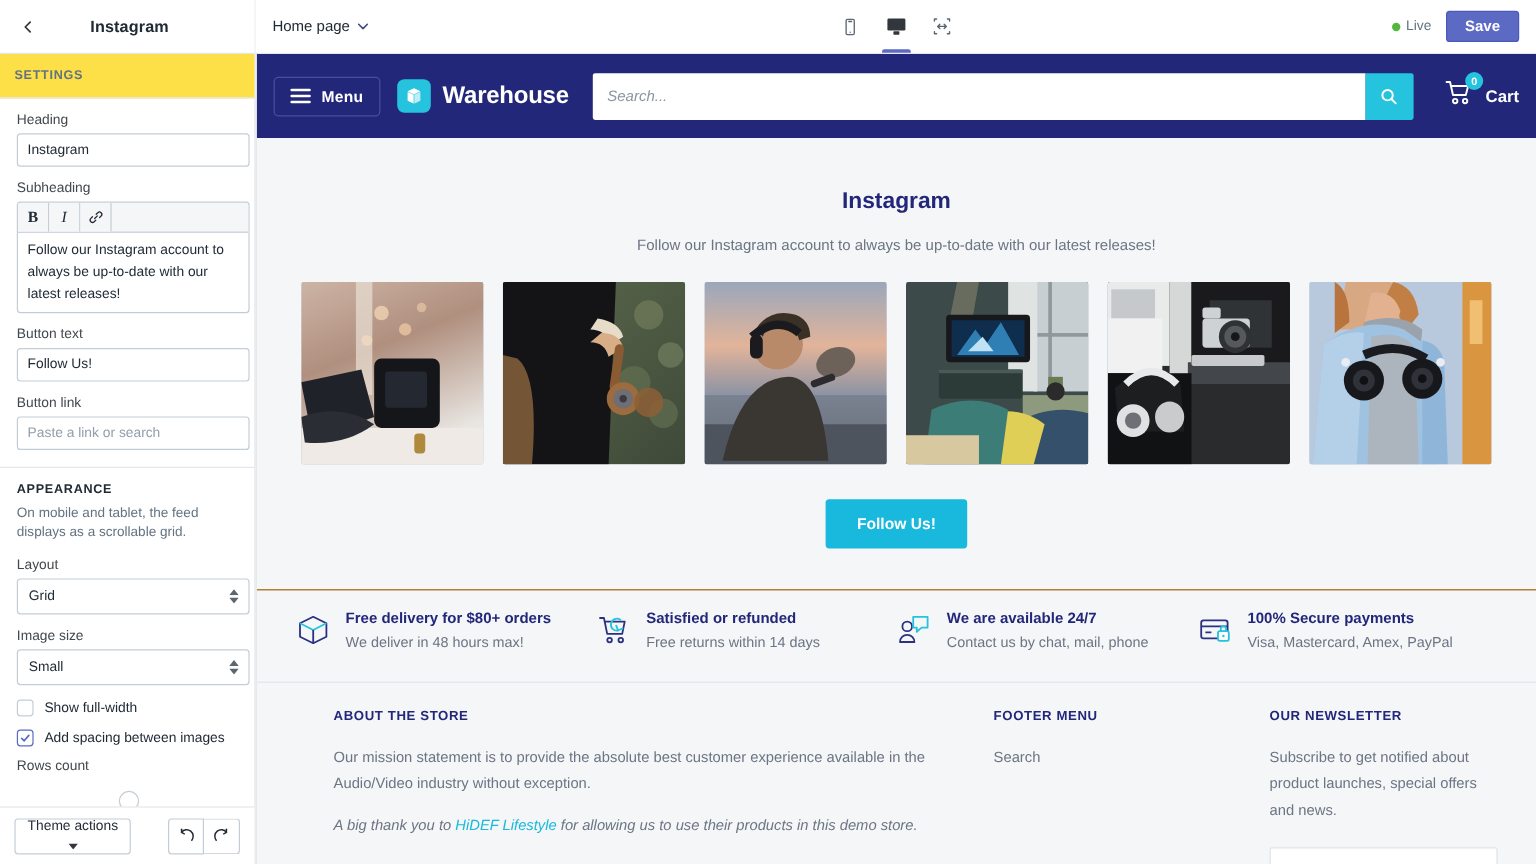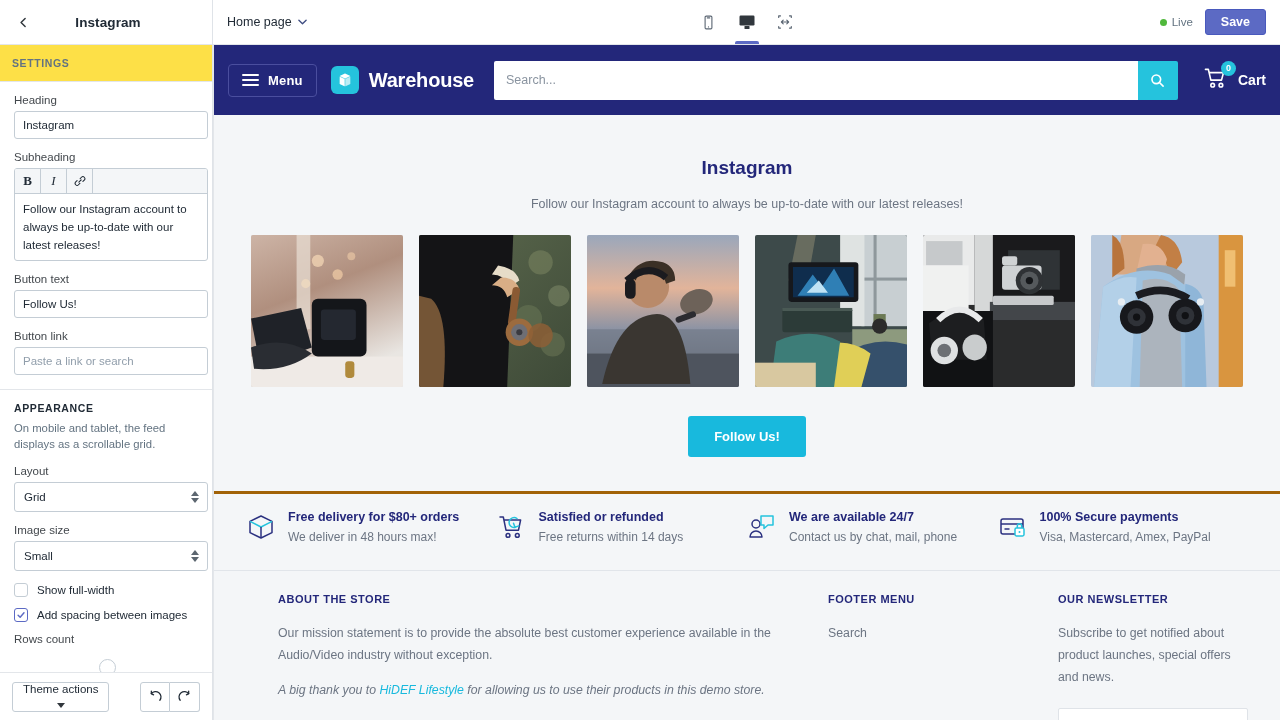--- a/index.html
+++ b/index.html
@@ -198,21 +198,21 @@
   .brand { display: flex; align-items: center; gap: 10px; cursor: pointer; }
   .brand-mark {
     width: 28px; height: 28px; border-radius: 6px; background: #25c3dd;
     display: flex; align-items: center; justify-content: center;
   }
   .brand-name { color: #fff; font-size: 20px; font-weight: 700; letter-spacing: -.2px; }
   .search-wrap { flex: 1; display: flex; height: 39px; margin-left: 6px; }
   .search-input {
     flex: 1; background: #fff; border: none; border-radius: 2px 0 0 2px;
     font-size: 12.5px; color: #212b36; padding: 0 12px;
-    display: flex; align-items: center;
+    display: flex; align-items: center; font-style: italic;
   }
   .search-input .ph { color: #8a94a0; }
   .search-go {
     width: 40px; background: #25c3dd; border-radius: 0 2px 2px 0;
     display: flex; align-items: center; justify-content: center; cursor: pointer;
   }
   .cart { display: flex; align-items: center; gap: 9px; cursor: pointer; margin-left: 12px;}
   .cart-ico { position: relative; }
   .cart-badge {
     position: absolute; top: -6px; right: -7px;
@@ -241,21 +241,21 @@
   .ig-img svg { display: block; width: 100%; height: 100%; }
   .ig-cta { text-align: center; margin-top: 29px; padding-bottom: 34px; }
   .follow-btn {
     background: #18b9dd; color: #fff; font-size: 13px; font-weight: 700;
     border: none; border-radius: 3px; padding: 13px 26px; cursor: pointer;
   }
 
   
   .benefits {
     display: flex; padding: 16px 32px 26px 32px; gap: 0;
-    border-top: 3px solid #a16207;
+    border-top: 1px solid #a16207;
   }
   .ben { flex: 1; display: flex; gap: 12px; align-items: flex-start; }
   .ben-ico { flex: none; width: 30px; height: 30px; color: #2b3180; margin-top: 2px;}
   .ben-t { color: #23277a; font-size: 12.5px; font-weight: 700; margin-bottom: 6px; }
   .ben-s { color: #6c7583; font-size: 12px; }
 
   
   .foot {
     display: flex; padding: 22px 32px 0 32px; gap: 0;
     border-top: 1px solid #e1e5ea;

